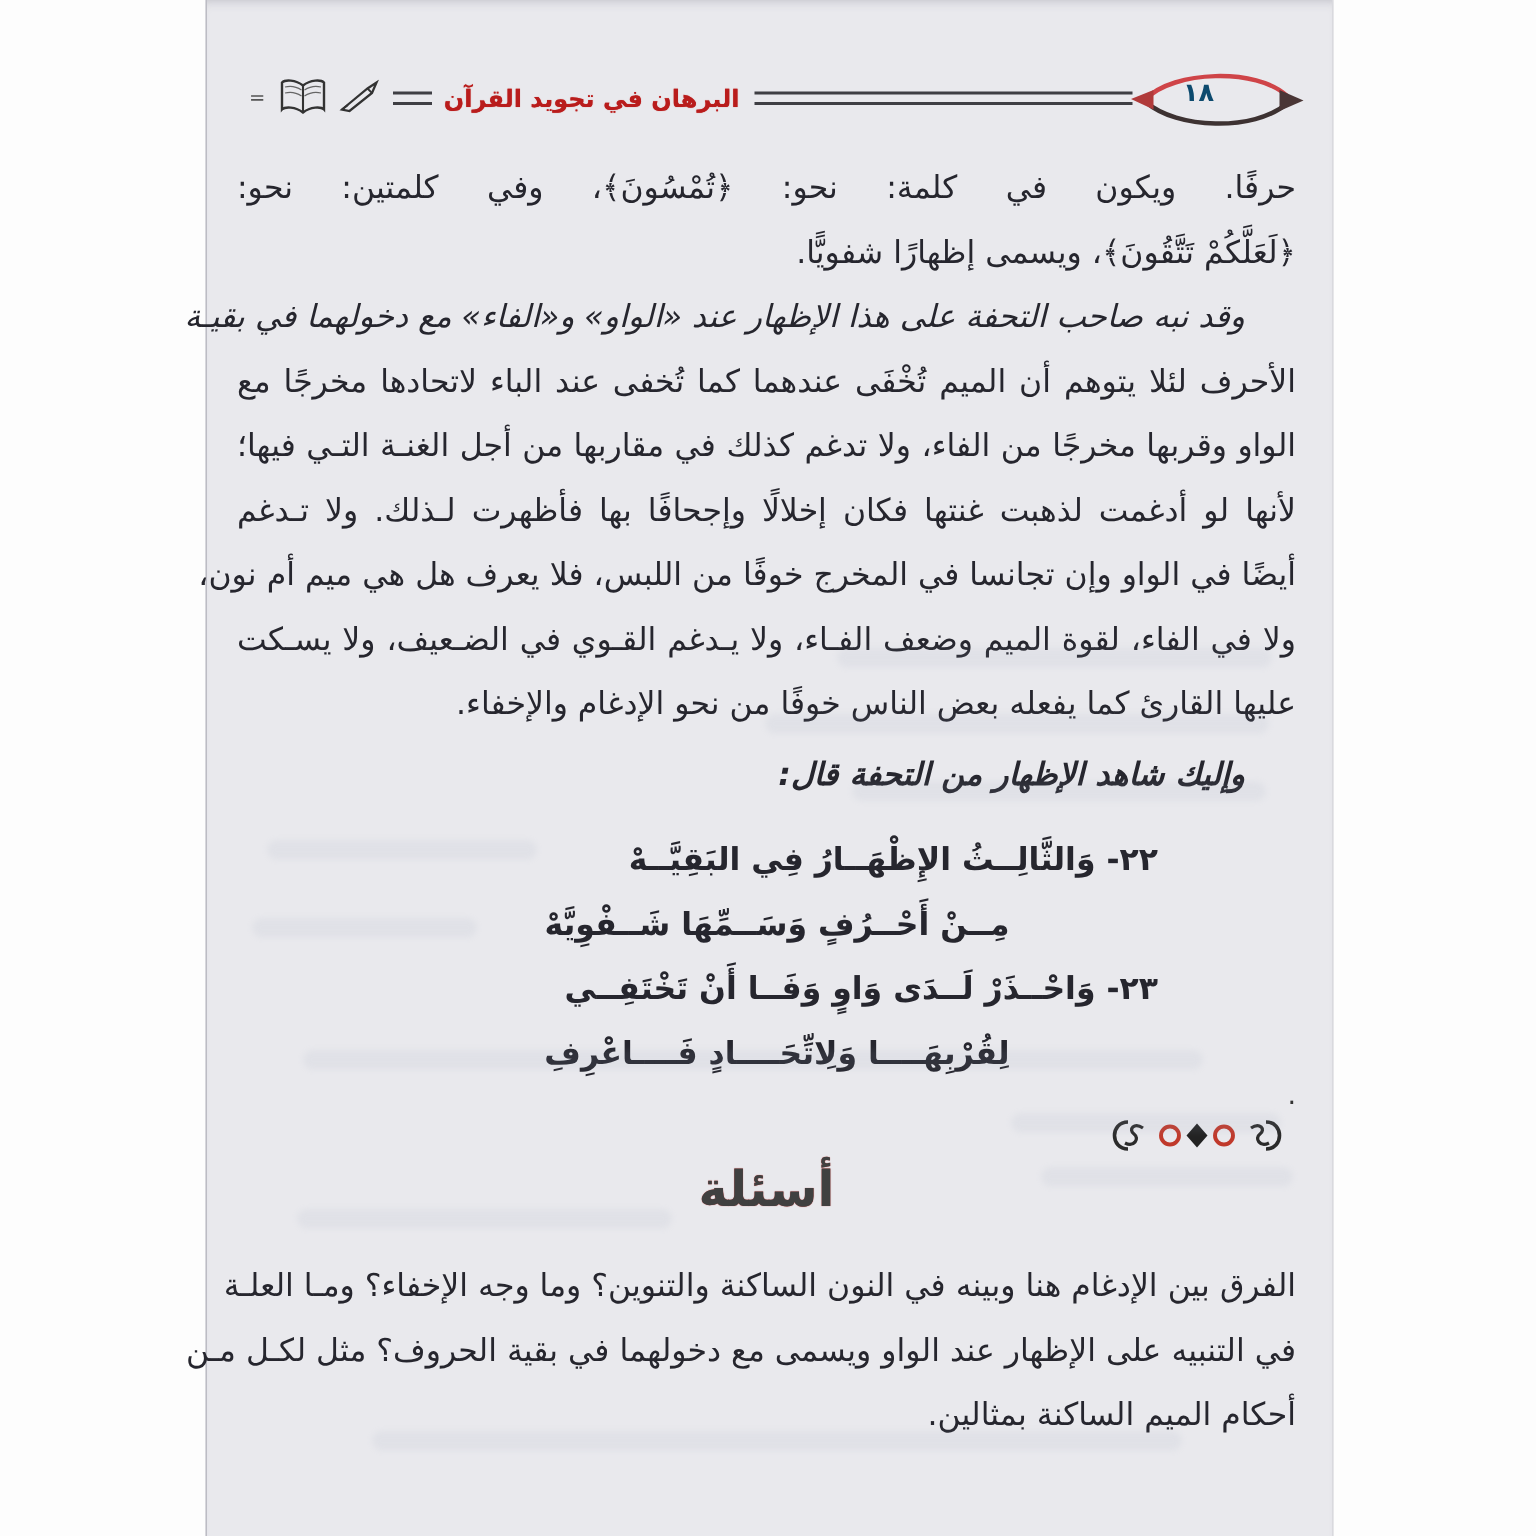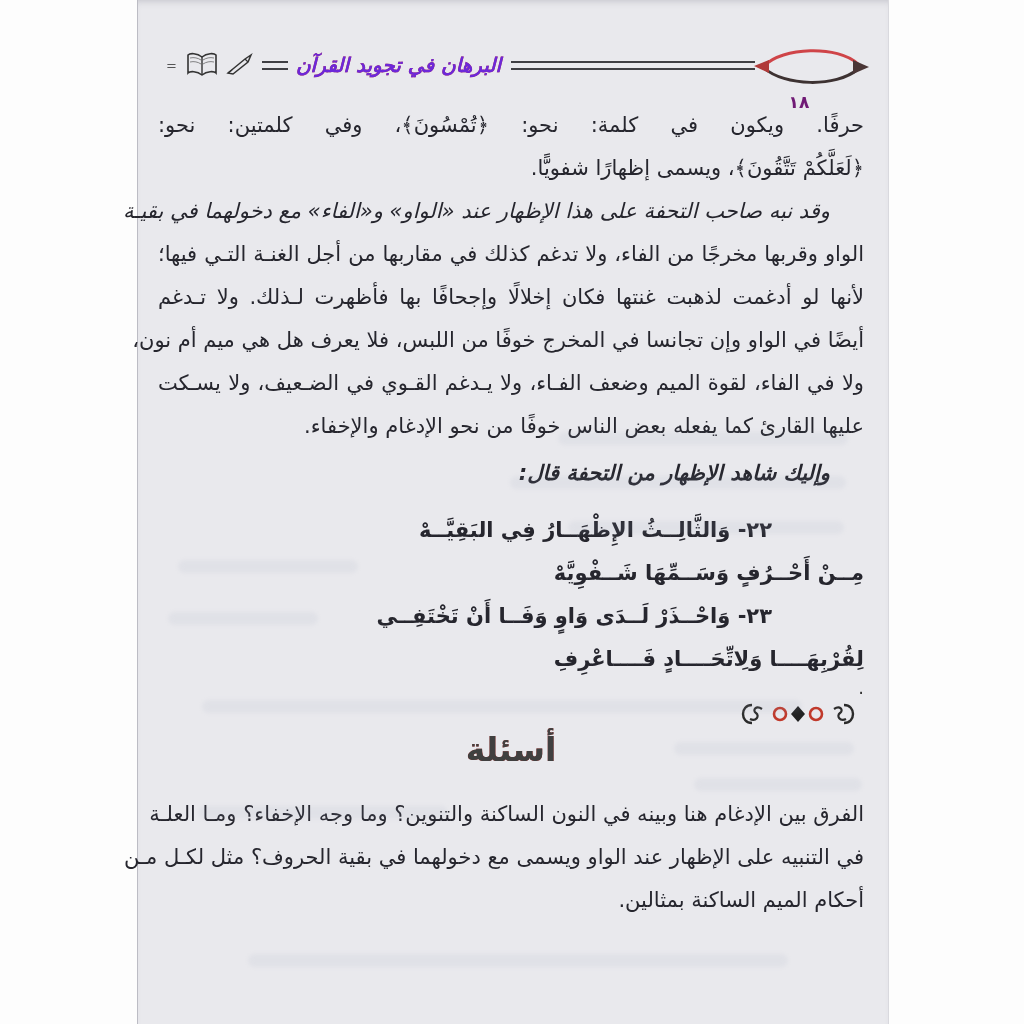--- a/index.html
+++ b/index.html
@@ -19,44 +19,43 @@
   .hdr{
     direction:ltr;display:flex;align-items:center;
     margin:42px 18px 0 28px;height:46px;
   }
   .edge-mark{font-size:13px;color:#555;margin-right:6px;letter-spacing:-1px;}
   .hdr-icon{flex:0 0 auto;margin:0 3px;}
   .double-rule{height:5px;border-top:2px solid #3f3f44;border-bottom:2px solid #3f3f44;}
   .rule-short{width:26px;margin:0 4px;}
   .rule-long{flex:1;margin:0 -3px 0 6px;}
   .book-title{
-    flex:0 0 auto;color:#6d28d9;font-weight:bold;font-size:20px;
+    flex:0 0 auto;color:#b91c1c;font-weight:bold;font-size:16px;
     direction:rtl;white-space:nowrap;padding:0 4px;
     text-shadow:0 0 .5px #c23430;
-    font-style:italic;
   }
   .badge{position:relative;width:118px;height:46px;flex:0 0 auto;}
   .badge .num{
     position:absolute;left:0;right:24px;top:10px;text-align:center;
-    color:#701a75;font-size:17px;font-weight:bold;direction:rtl;margin-top:40px;
+    color:#0c4a6e;font-size:17px;font-weight:bold;direction:rtl;
   }
   
   .content{
     direction:rtl;color:#26262e;
     padding:16px 24px 0 20px;
     font-size:21px;line-height:43px;
   }
   .line{text-align:justify;text-align-last:justify;white-space:nowrap;}
   .line-end{text-align:left;text-align-last:right;}
   .indent{text-indent:34px;font-style:italic;}
   .bold{font-weight:bold;}
   .verse{font-weight:bold;white-space:nowrap;}
   .v-first{text-align:right;padding-left:0;padding-right:92px;margin-top:14px;}
   .v-first2{text-align:right;padding-right:92px;}
-  .v-second{text-align:right;padding-left:14px;}
+  .v-second{text-align:center;padding-left:14px;}
   .stray{ text-align:right;direction:ltr;font-size:18px;color:#333;height:16px;line-height:14px;padding-left:2px;}
   .ornament-row{text-align:center;margin-top:4px;height:26px;}
   .q-heading{
     text-align:center;color:#404040;font-weight:bold;font-size:33px;
     line-height:46px;height:48px;
     text-shadow:0 0 .6px #c23430;
   }
   .questions{margin-top:18px;}
   
   .ghost{
@@ -106,20 +105,21 @@
       <span class="num">١٨</span>
     </span>
   </div>
 
   <div class="content">
 
     <div class="line">حرفًا. ويكون في كلمة: نحو: ﴿تُمْسُونَ﴾، وفي كلمتين: نحو:</div>
     <div class="line-end">﴿لَعَلَّكُمْ تَتَّقُونَ﴾، ويسمى إظهارًا شفويًّا.</div>
 
     <div class="line indent">وقد نبه صاحب التحفة على هذا الإظهار عند «الواو» و«الفاء» مع دخولهما في بقيـة</div>
+    <div class="line">الأحرف لئلا يتوهم أن الميم تُخْفَى عندهما كما تُخفى عند الباء لاتحادها مخرجًا مع</div>
     <div class="line">الواو وقربها مخرجًا من الفاء، ولا تدغم كذلك في مقاربها من أجل الغنـة التـي فيها؛</div>
     <div class="line">لأنها لو أدغمت لذهبت غنتها فكان إخلالًا وإجحافًا بها فأظهرت لـذلك. ولا تـدغم</div>
     <div class="line">أيضًا في الواو وإن تجانسا في المخرج خوفًا من اللبس، فلا يعرف هل هي ميم أم نون،</div>
     <div class="line">ولا في الفاء، لقوة الميم وضعف الفـاء، ولا يـدغم القـوي في الضـعيف، ولا يسـكت</div>
     <div class="line-end">عليها القارئ كما يفعله بعض الناس خوفًا من نحو الإدغام والإخفاء.</div>
 
     <div class="line-end bold indent" style="margin-top:4px;">وإليك شاهد الإظهار من التحفة قال:</div>
 
     <div class="verse v-first">٢٢- وَالثَّالِــثُ الإِظْهَــارُ فِي البَقِيَّــهْ</div>
     <div class="verse v-second">مِــنْ أَحْــرُفٍ وَسَــمِّهَا شَــفْوِيَّهْ</div>

